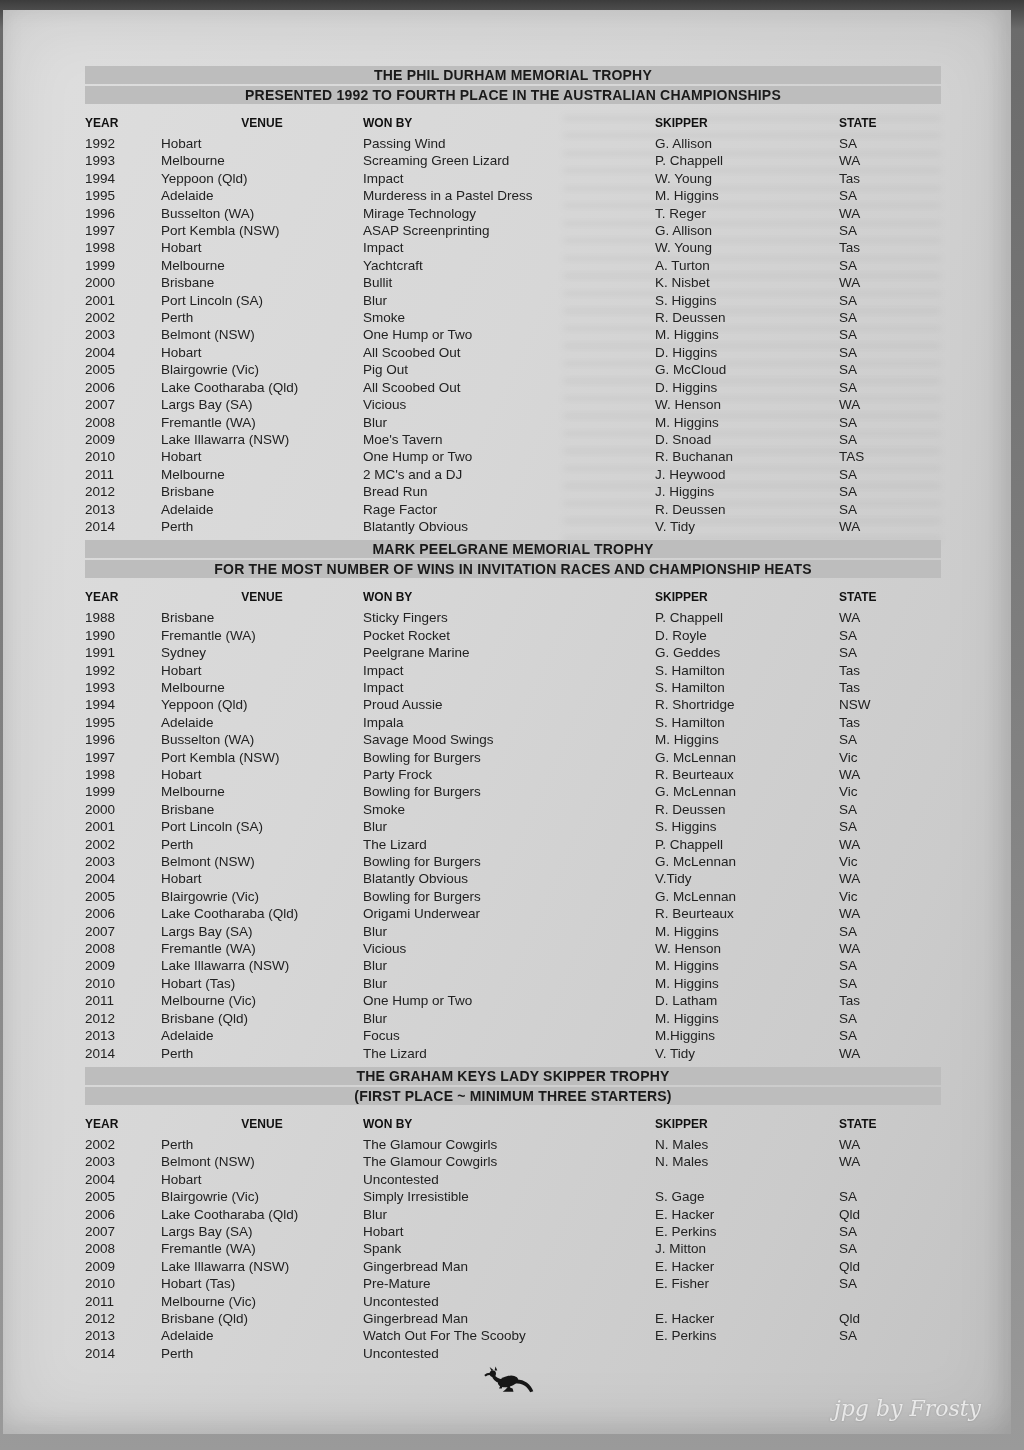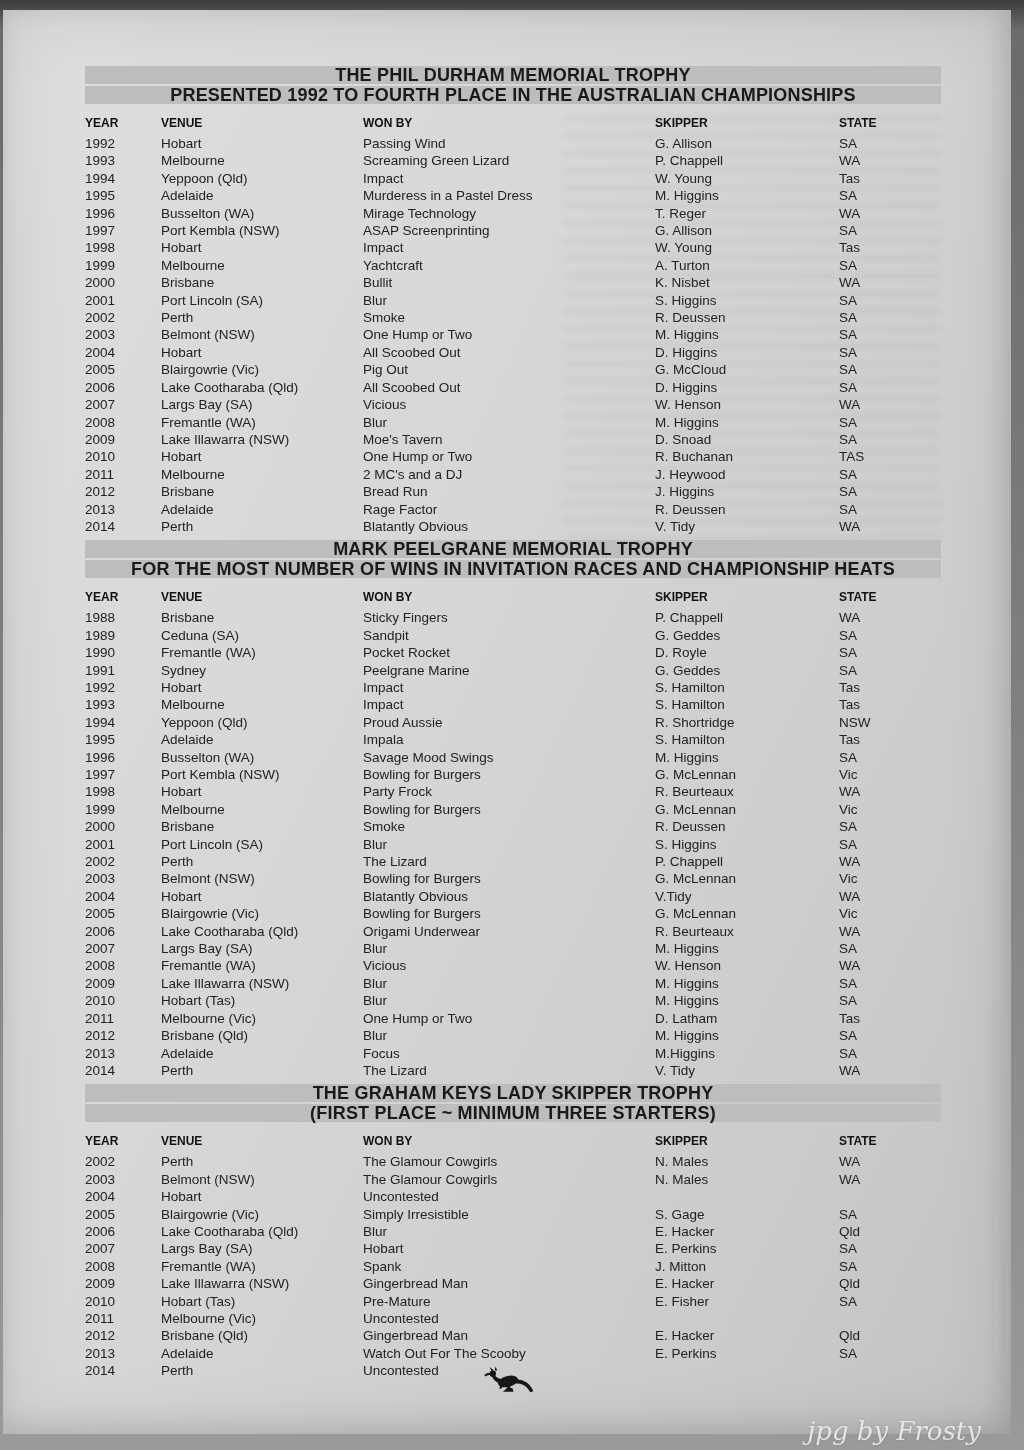--- a/index.html
+++ b/index.html
@@ -18,37 +18,36 @@
   .ghost {
     position:absolute; left:560px; top:105px; width:378px; height:430px;
     background: repeating-linear-gradient(180deg,
       rgba(105,105,105,0.13) 0px, rgba(105,105,105,0.13) 7px,
       rgba(105,105,105,0) 7px, rgba(105,105,105,0) 17.5px);
     filter: blur(3px); opacity:0.55; pointer-events:none;
   }
   .content { position:absolute; left:82px; top:56px; width:856px; }
   .band {
     background:#bdbdbd; height:18px; line-height:18px; text-align:center;
-    font-weight:700; font-size:18px; color:#1a1a1a; margin-bottom:2px; letter-spacing:0.2px;
+    font-weight:700; font-size:14px; color:#1a1a1a; margin-bottom:2px; letter-spacing:0.2px;
   }
   table { width:100%; border-collapse:collapse; table-layout:fixed; margin:7px 0 5px; }
   th { text-align:left; font-size:12px; font-weight:700; color:#111; height:24px; vertical-align:middle; padding:0; }
   th:nth-child(1){ width:76px; }
-  th:nth-child(2){ width:202px; }
+  th:nth-child(2){ width:202px;text-align:center; }
   th:nth-child(3){ width:292px;margin-left:36px; }
   th:nth-child(4){ width:184px; }
   th:nth-child(5){ width:auto; }
   td { font-size:13.5px; color:#222; height:17.4px; line-height:17.4px; padding:0; vertical-align:middle; white-space:nowrap; overflow:hidden; }
   .stamp { position:absolute; left:479px; top:1356px; width:54px; height:30px; }
   .watermark {
     position:absolute; right:30px; top:1386px;
     font-family:"DejaVu Serif","Liberation Serif",serif;
-    font-style:italic; font-size:26px; color:rgba(248,248,248,0.82);
+    font-style:italic; font-size:22px; color:rgba(248,248,248,0.82);
     text-shadow:0 0 2px rgba(90,90,90,0.35);
-    margin-top:20px;
   }
 </style>
 </head>
 <body>
 
 <div class="paper">
   <div class="ghost"></div>
 
   <div class="content">
 
@@ -244,27 +243,20 @@
               <th>STATE</th>
             </tr>
           </thead>
         <tbody>
             <tr>
               <td>1988</td>
               <td>Brisbane</td>
               <td>Sticky Fingers</td>
               <td>P. Chappell</td>
               <td>WA</td>
-            </tr>
-            <tr>
-              <td>1989</td>
-              <td>Ceduna (SA)</td>
-              <td>Sandpit</td>
-              <td>G. Geddes</td>
-              <td>SA</td>
             </tr>
             <tr>
               <td>1990</td>
               <td>Fremantle (WA)</td>
               <td>Pocket Rocket</td>
               <td>D. Royle</td>
               <td>SA</td>
             </tr>
             <tr>
               <td>1991</td>

